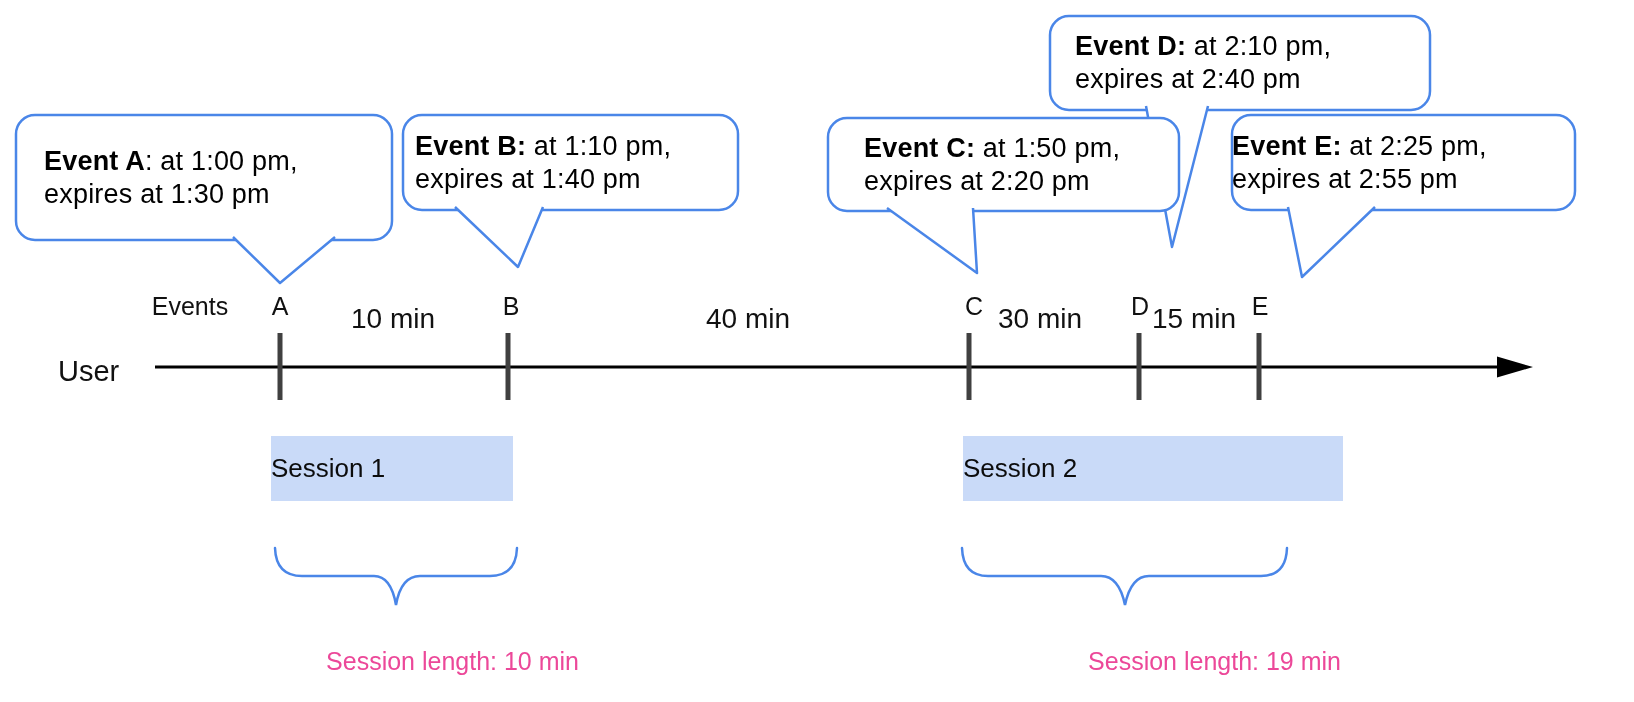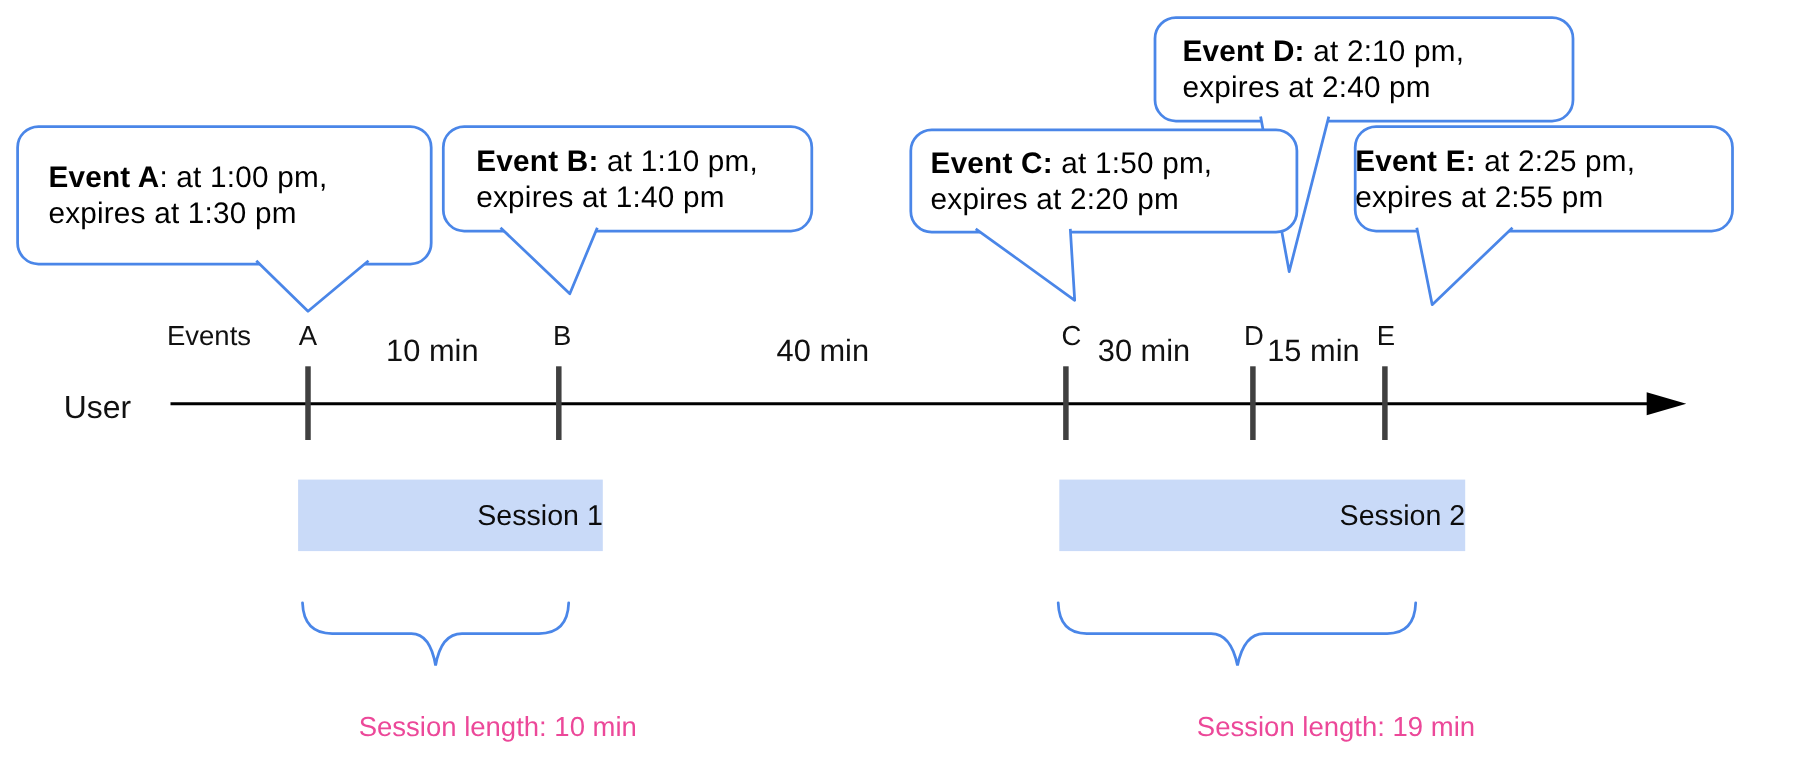--- a/index.html
+++ b/index.html
@@ -41,24 +41,23 @@
   .bubble-text .b { font-weight: 700; }
 
   .axis-label      { font-size: 25px; color: #111; }
   .letter          { font-size: 25px; color: #111; text-align: center; }
   .interval        { font-size: 28px; color: #111; text-align: center; }
   .user-label      { font-size: 29px; color: #111; }
   .session-box {
     position: absolute;
     display: flex;
     align-items: center;
-    justify-content: flex-end;
+    justify-content: flex-start;
     font-size: 26px;
     color: #0c0c0c;
-    padding-left: 35px;
   }
   .session-length  { font-size: 25px; color: #ec4899; text-align: right; }
 </style>
 </head>
 <body>
 
 <div class="canvas">
 
   <svg class="layer" viewBox="0 0 1634 702">
 
@@ -88,26 +87,26 @@
 
     <path class="brace" d="M275,548 Q276,576 302,576 L374,576 Q391,576 396,605 Q401,576 420,576 L490,576 Q516,576 517,548"></path>
     <path class="brace" d="M962,548 Q963,576 988,576 L1101,576 Q1119,576 1125,605 Q1131,576 1149,576 L1261,576 Q1286,576 1287,548"></path>
   </svg>
 
   <div class="bubble-text" style="left:16px; top:115px; width:376px; height:125px; padding-left:28px;">
     <div><span class="b">Event A</span><span>: at 1:00 pm,</span></div>
     <div>expires at 1:30 pm</div>
   </div>
 
-  <div class="bubble-text" style="left:403px; top:115px; width:335px; height:95px; padding-left:30px;">
+  <div class="bubble-text" style="left:403px; top:115px; width:335px; height:95px; padding-left:12px;">
     <div><span class="b">Event B:</span><span> at 1:10 pm,</span></div>
     <div>expires at 1:40 pm</div>
   </div>
 
-  <div class="bubble-text" style="left:828px; top:118px; width:351px; height:93px; padding-left:18px;">
+  <div class="bubble-text" style="left:828px; top:118px; width:351px; height:93px; padding-left:36px;">
     <div><span class="b">Event C:</span><span> at 1:50 pm,</span></div>
     <div>expires at 2:20 pm</div>
   </div>
 
   <div class="bubble-text" style="left:1050px; top:16px; width:452px; height:94px; padding-left:25px;">
     <div><span class="b">Event D:</span><span> at 2:10 pm,</span></div>
     <div>expires at 2:40 pm</div>
   </div>
 
   <div class="bubble-text" style="left:1232px; top:115px; width:343px; height:95px; ">
@@ -126,20 +125,20 @@
   <div class="abs interval" style="left:323px; top:303px; width:140px;">10 min</div>
   <div class="abs interval" style="left:678px; top:303px; width:140px;">40 min</div>
   <div class="abs interval" style="left:970px; top:303px; width:140px;">30 min</div>
   <div class="abs interval" style="left:1124px; top:303px; width:140px;">15 min</div>
 
   <div class="abs user-label" style="left:58px; top:355px;">User</div>
 
   <div class="session-box" style="left:271px; top:436px; width:242px; height:65px; background:#c9daf8;">
     <span>Session 1</span>
   </div>
-  <div class="session-box" style="left:963px; top:436px; width:334px; height:65px; background:#c9daf8;">
+  <div class="session-box" style="left:963px; top:436px; width:380px; height:65px; background:#c9daf8;">
     <span>Session 2</span>
   </div>
 
   <div class="abs session-length" style="left:229px; top:647px; width:350px;">Session length: 10 min</div>
   <div class="abs session-length" style="left:991px; top:647px; width:350px;">Session length: 19 min</div>
 
 </div>
 
 </body></html>

